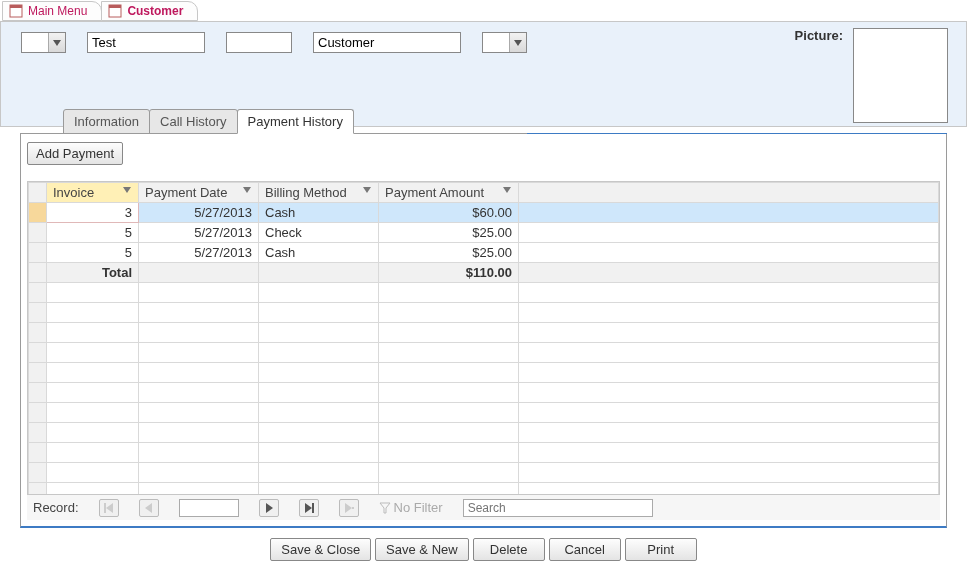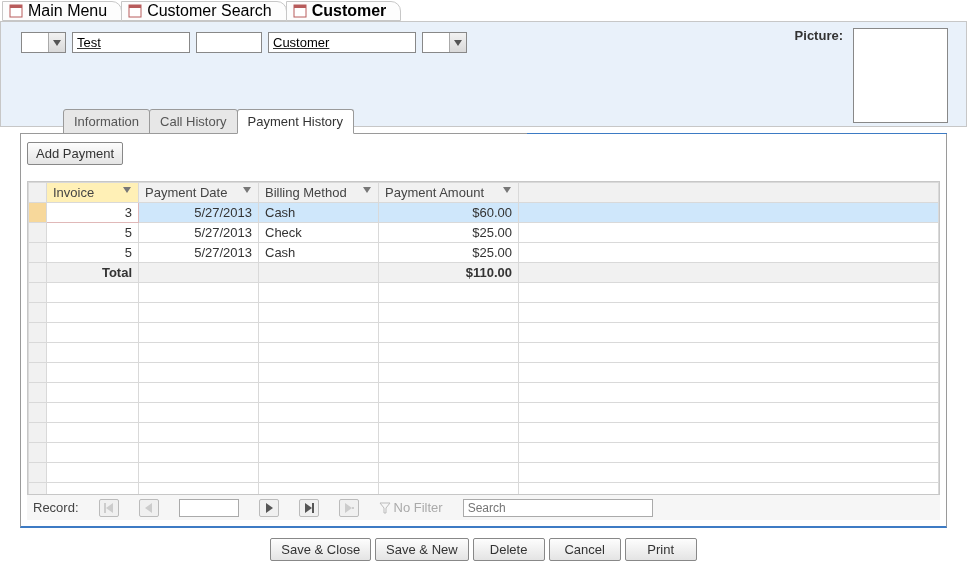--- a/index.html
+++ b/index.html
@@ -27,32 +27,32 @@
     gap: 5px;
     padding: 2px 14px 2px 6px;
     border: 1px solid #c7c7c7;
     background: #fdfdfd;
     border-top-right-radius: 10px;
     margin-right: -1px;
     height: 20px;
   }
   .wintab.active { font-weight: bold; }
   .wintab-icon svg { display: block; }
-  .wintab-label { color: #000000; font-size: 16px; }
+  .wintab-label { color: #be185d; font-size: 12px; }
 
   
   .header-area {
     background: #e9f1fa;
     border: 1px solid #c7c7c7;
     border-top: none;
     padding: 10px 20px 30px 20px;
     position: relative;
     height: 105px;
   }
-  .hrow { display: flex; align-items: center; gap: 6px; text-decoration: underline; }
+  .hrow { display: flex; align-items: center; gap: 21px; }
   .hrow + .hrow { margin-top: 8px; }
   .combo {
     display: inline-flex;
     align-items: center;
     height: 21px;
     background: #fff;
     border: 1px solid #888;
   }
   .combo input {
     border: none; outline: none; height: 19px; padding: 0 4px; font-size: 13px; background: transparent;
@@ -171,29 +171,20 @@
 
 <div class="wintabs">
   <div class="wintab">
     <span class="wintab-icon">
       <svg width="14" height="14">
           <rect x="1" y="1" width="12" height="12" fill="#fff" stroke="#b85c5c"></rect>
           <rect x="1" y="1" width="12" height="3" fill="#b85c5c"></rect>
         </svg>
     </span>
     <span class="wintab-label">Main Menu</span>
-  </div>
-  <div class="wintab">
-    <span class="wintab-icon">
-      <svg width="14" height="14">
-          <rect x="1" y="1" width="12" height="12" fill="#fff" stroke="#b85c5c"></rect>
-          <rect x="1" y="1" width="12" height="3" fill="#b85c5c"></rect>
-        </svg>
-    </span>
-    <span class="wintab-label">Customer Search</span>
   </div>
   <div class="wintab active">
     <span class="wintab-icon">
       <svg width="14" height="14">
           <rect x="1" y="1" width="12" height="12" fill="#fff" stroke="#b85c5c"></rect>
           <rect x="1" y="1" width="12" height="3" fill="#b85c5c"></rect>
         </svg>
     </span>
     <span class="wintab-label">Customer</span>
   </div>

